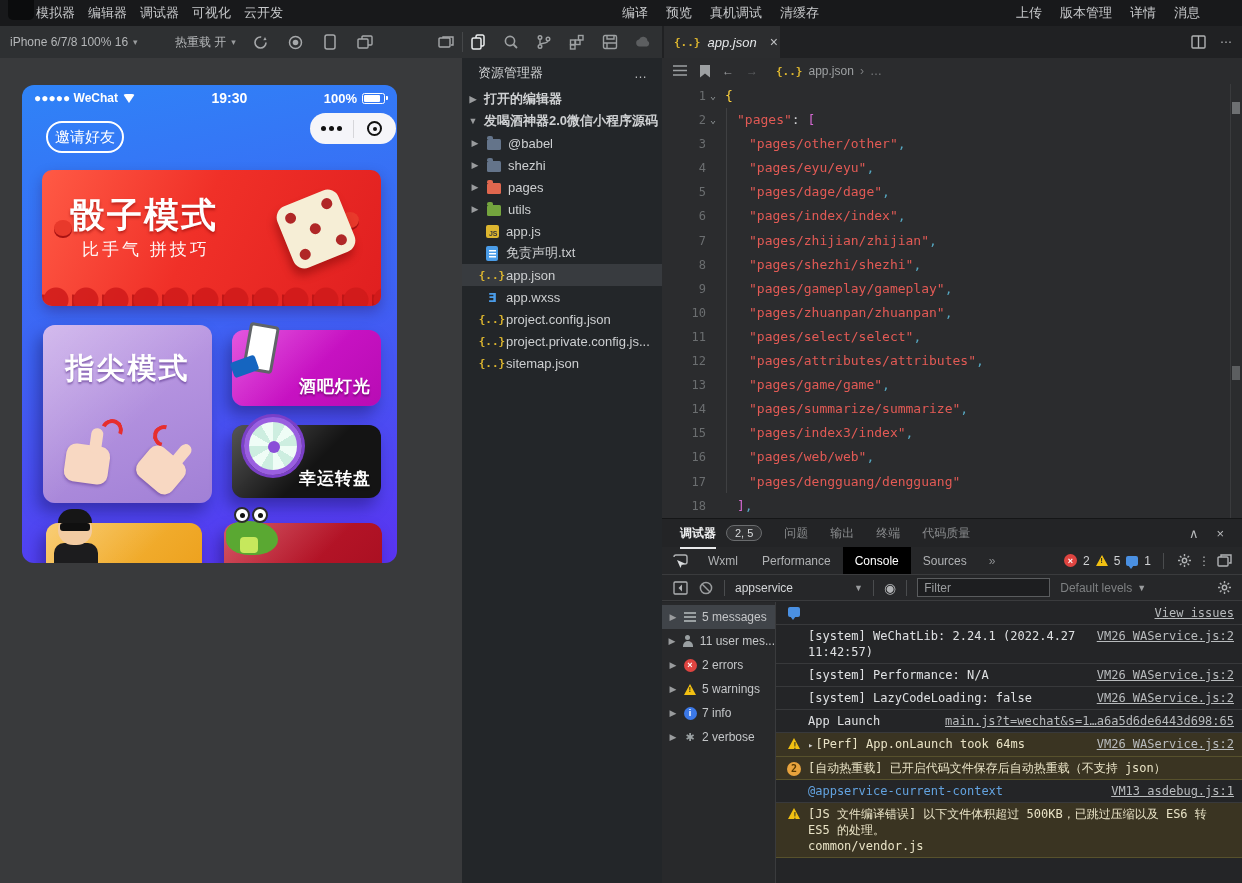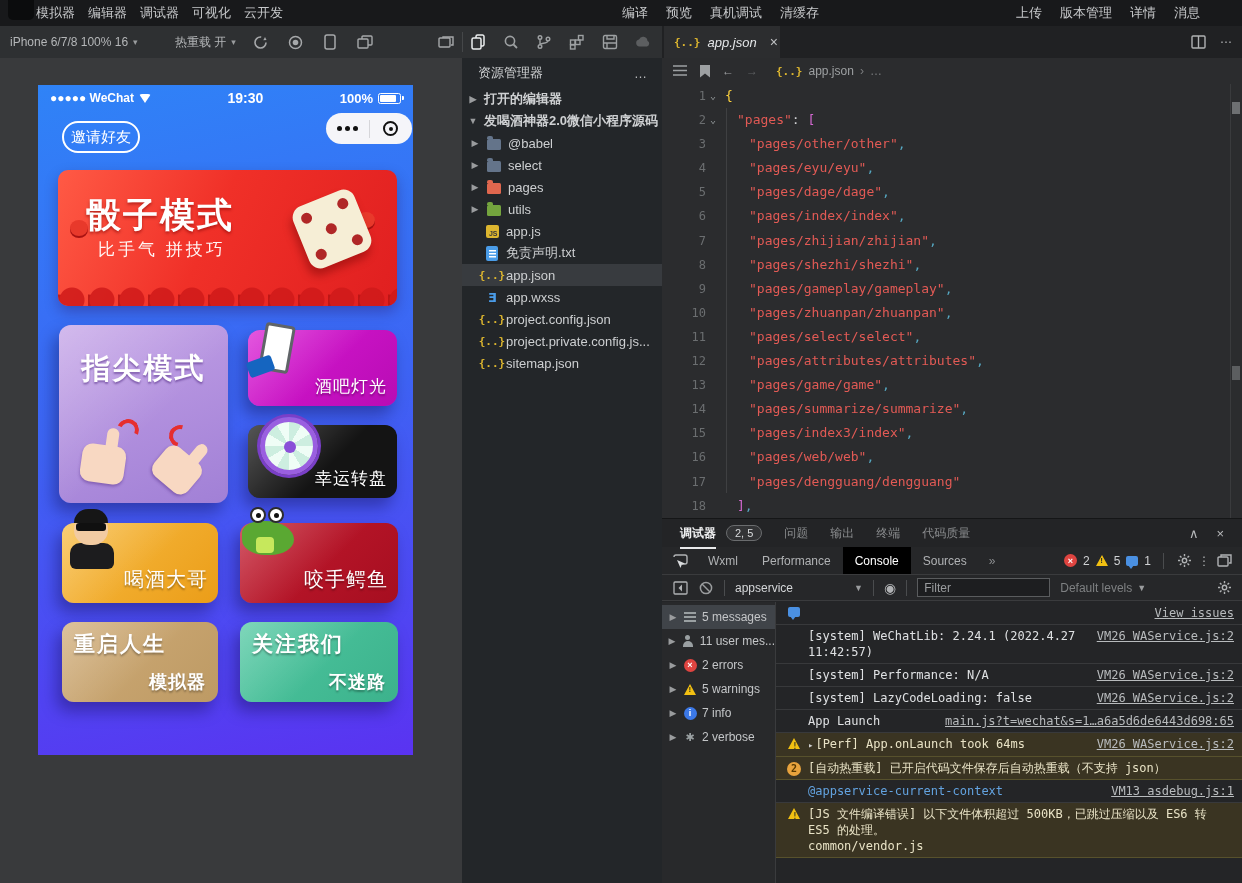--- a/index.html
+++ b/index.html
@@ -31,21 +31,21 @@
   .tabstrip { position:absolute; left:662px; top:0; width:580px; height:32px; background:#202123; }
   .tab { position:absolute; left:2px; top:0; height:32px; width:116px; background:#2c2d2f;
          display:flex; align-items:center; gap:7px; padding:0 10px; }
   .braces-glyph { color:#ddb62f; font-family:"DejaVu Sans Mono",monospace; font-size:11px; font-weight:bold; }
   .tab-label { font-style:italic; color:#e4e6e8; font-size:13px; }
   .tab-close { color:#c0c2c4; font-size:14px; margin-left:6px; }
   .tabstrip-right { position:absolute; right:10px; top:0; height:32px; display:flex; align-items:center; gap:14px; color:#b0b2b4; }
 
   
   .sim-area { position:absolute; left:0; top:58px; width:462px; height:825px; background:#393a3c; }
-  .phone { position:absolute; left:38px; top:27px; width:375px; height:670px; border-radius:0;
+  .phone { position:absolute; left:22px; top:27px; width:375px; height:478px; border-radius:12px;
            background:linear-gradient(168deg,#2f83f7 0%,#3d64f4 48%,#5a33f1 100%); overflow:hidden; color:#fff; }
   .statusbar { position:absolute; left:0; top:0; width:100%; height:26px; display:flex; align-items:center;
                justify-content:space-between; padding:0 12px; font-size:14px; font-weight:bold; }
   .sb-left { display:flex; align-items:center; gap:5px; font-size:12px; }
   .wifi { width:0; height:0; border-left:6px solid transparent; border-right:6px solid transparent;
           border-top:9px solid #fff; border-radius:3px; }
   .sb-right { display:flex; align-items:center; gap:5px; font-size:13px; }
   .battery { width:23px; height:11px; border:1.5px solid #fff; border-radius:2.5px; position:relative; }
   .battery::before { content:''; position:absolute; left:1px; top:1px; bottom:1px; width:16px; background:#fff; border-radius:1px; }
   .battery::after { content:''; position:absolute; right:-4px; top:2.5px; width:2px; height:4px; background:#fff; border-radius:0 1px 1px 0; }
@@ -91,21 +91,21 @@
          border-left-color:transparent; border-bottom-color:transparent; }
   .tap.p1 { left:58px; top:94px; transform:rotate(-20deg); }
   .tap.p2 { left:110px; top:100px; transform:rotate(-120deg); }
 
   .t-jiuba { left:210px; top:245px; width:149px; height:76px; background:linear-gradient(135deg,#d818d2,#b80cb4); }
   .t-zhuanpan { left:210px; top:340px; width:149px; height:73px; background:#141414; }
   .t-dage { left:24px; top:438px; width:156px; height:80px; background:linear-gradient(135deg,#f7bb42,#eb9d18); }
   .t-eyu { left:202px; top:438px; width:158px; height:80px; background:linear-gradient(135deg,#c21a2e,#a60e20); }
   .t-chongqi { left:24px; top:537px; width:156px; height:80px; background:linear-gradient(135deg,#cfab77,#bd9a64); }
   .t-guanzhu { left:202px; top:537px; width:158px; height:80px; background:linear-gradient(135deg,#4ec7a0,#3cb28c); }
-  .corner-label { position:absolute; right:10px; bottom:8px; font-size:17px; font-weight:normal; letter-spacing:1px;
+  .corner-label { position:absolute; right:10px; bottom:8px; font-size:17px; font-weight:bold; letter-spacing:1px;
                   text-shadow:0 2px 2px rgba(0,0,0,.35); }
   .t-dage .corner-label, .t-eyu .corner-label { font-size:20px; bottom:10px; }
   .tl-label { position:absolute; left:12px; top:8px; font-size:21px; font-weight:bold; letter-spacing:2px; text-shadow:0 2px 2px rgba(0,0,0,.3); }
   .br-label { position:absolute; right:12px; bottom:8px; font-size:18px; font-weight:bold; letter-spacing:1px; text-shadow:0 2px 2px rgba(0,0,0,.3); }
 
   .phone-in-hand { position:absolute; left:14px; top:-6px; width:30px; height:48px; background:#fff; border:3px solid #606468;
                    border-radius:4px; transform:rotate(10deg); }
   .phone-in-hand::after { content:''; position:absolute; left:-14px; bottom:-8px; width:26px; height:16px; background:#1565c0;
                    border-radius:3px; transform:rotate(-30deg); }
   .wheel { position:absolute; left:12px; top:-8px; width:58px; height:58px; border-radius:50%; border:5px solid #9a5fe0;
@@ -459,21 +459,21 @@
           <span class="ficon">
             <span class="fold-icon"></span>
           </span>
           <span>@babel</span>
         </div>
         <div class="file-row">
           <span class="tree-caret">▶</span>
           <span class="ficon">
             <span class="fold-icon"></span>
           </span>
-          <span>select</span>
+          <span>shezhi</span>
         </div>
         <div class="file-row">
           <span class="tree-caret">▶</span>
           <span class="ficon">
             <span class="fold-icon pages"></span>
           </span>
           <span>pages</span>
         </div>
         <div class="file-row">
           <span class="tree-caret">▶</span>

